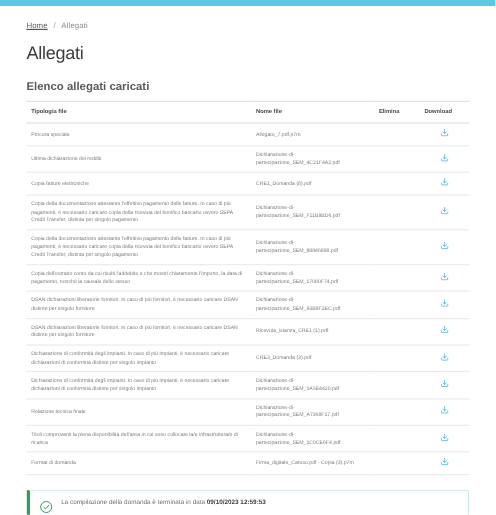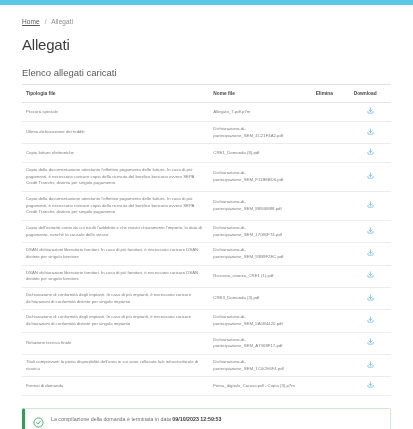--- a/index.html
+++ b/index.html
@@ -13,21 +13,21 @@
   .topbar{height:5px;background:#5bc8e8;width:100%;}
   .page{padding:0 22px;}
   .breadcrumb{font-size:6.5px;color:#8a8a8a;padding-top:13px;letter-spacing:.1px;}
   .breadcrumb .crumb-link{color:#55595c;text-decoration:underline;}
   .breadcrumb .sep{margin:0 3px;color:#9a9a9a;}
   h1.page-title{
     font-size:15px;font-weight:400;color:#3d3d3d;
     margin:11px 0 0 0;letter-spacing:-.2px;
   }
   h2.section-title{
-    font-size:9.5px;font-weight:400;color:#5a5a5a;
+    font-size:9.5px;font-weight:700;color:#5a5a5a;
     margin:14px 0 6px 0;
   }
   table.files{
     width:100%;border-collapse:collapse;table-layout:fixed;
     font-size:4.3px;line-height:1.55;
   }
   table.files th{
     text-align:left;font-size:4.8px;font-weight:bold;color:#4a4a4a;
     padding:5px 4px;border-bottom:1px solid #e2e2e2;
     vertical-align:middle;

